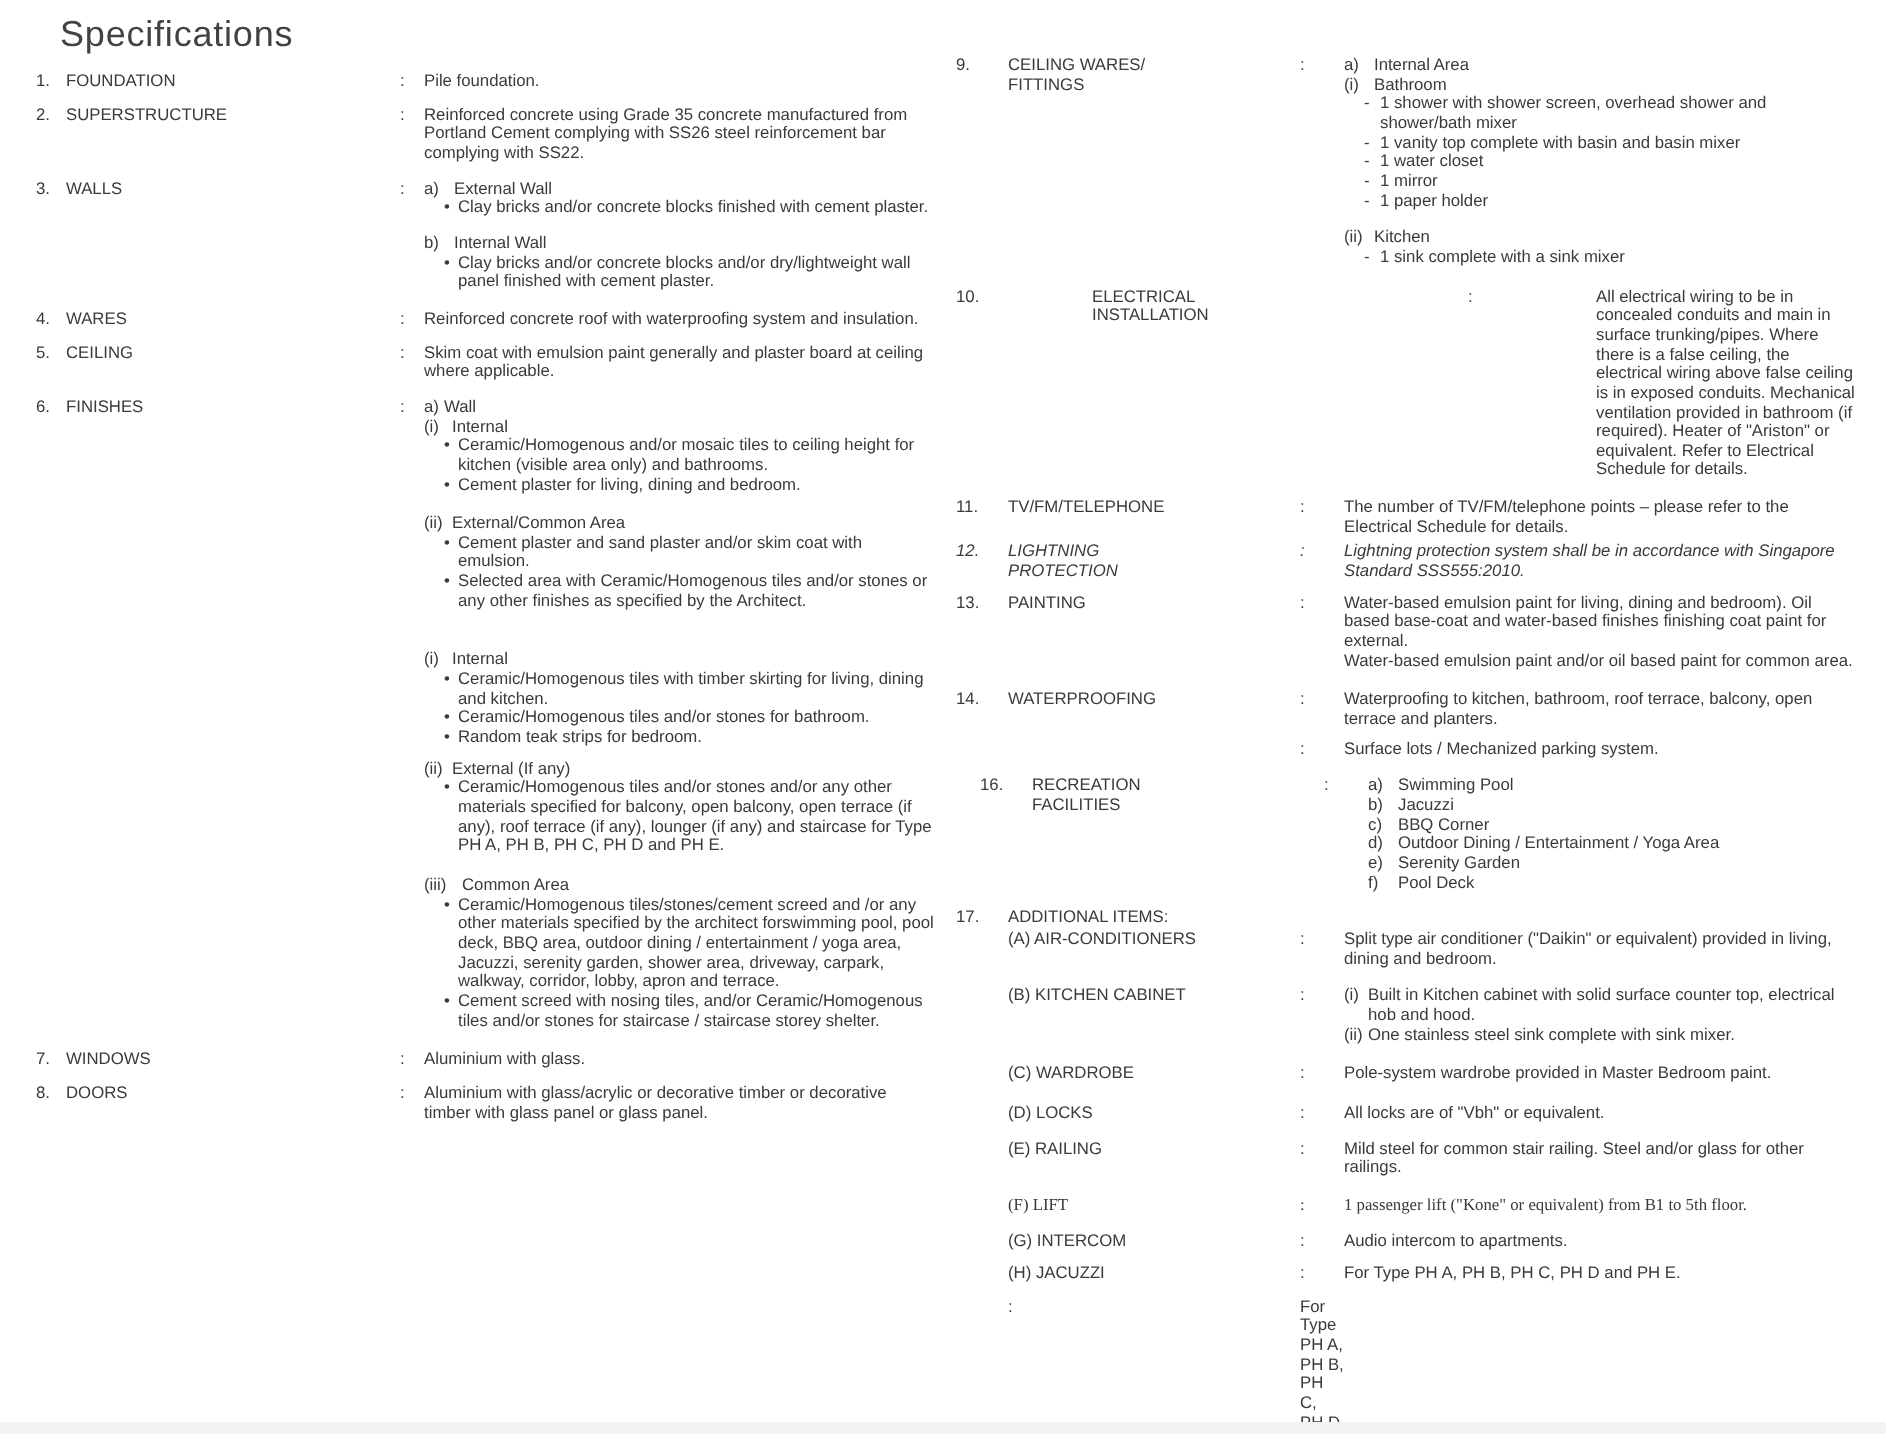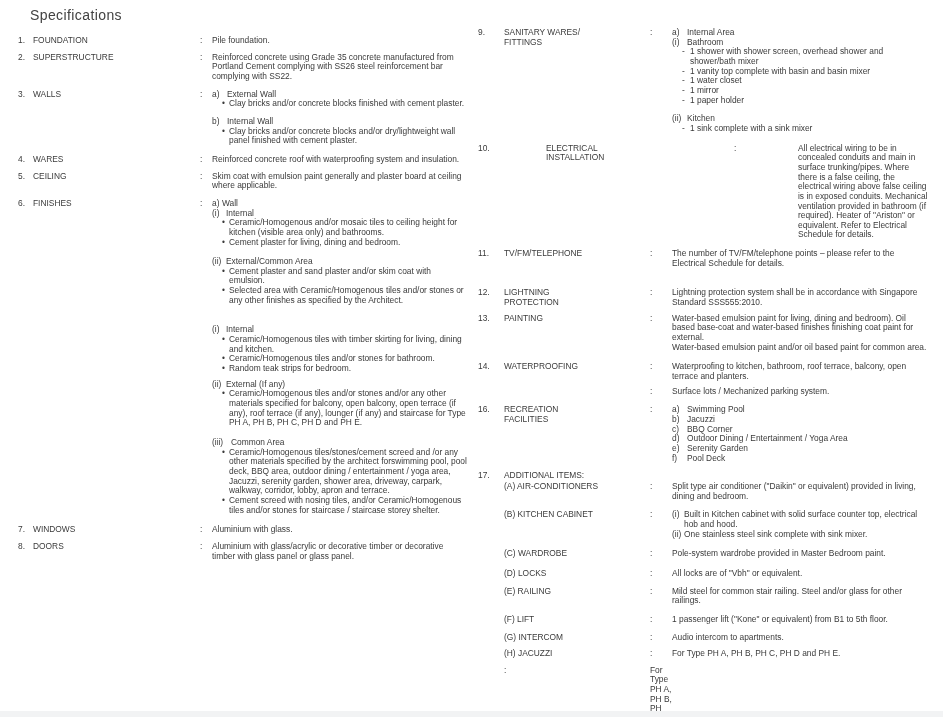--- a/index.html
+++ b/index.html
@@ -8,21 +8,21 @@
     width:943px;height:717px;
     background:#ffffff;
     font-family:"Liberation Sans",sans-serif;
     font-size:8.4px;
     line-height:1.15;
     color:#3a3a3a;
     overflow:hidden;
   }
   .title{
     position:absolute;left:30px;top:7px;
-    font-size:14px;
+    font-size:18px;
     letter-spacing:0.4px;
     color:#424242;
     font-weight:400;
   }
   .col{position:absolute;}
   .col-left{left:18px;top:36px;width:450px;}
   .col-right{left:478px;top:28px;width:452px;}
   .item{display:grid;}
   .col-left .item{grid-template-columns:15px 167px 12px 1fr;}
   .col-right .item{grid-template-columns:26px 146px 22px 1fr;}
@@ -213,21 +213,21 @@
           <div class="ln">
             <span class="tx">Aluminium with glass/acrylic or decorative timber or decorative timber with glass panel or glass panel.</span>
           </div>
         </div>
       </div>
     </div>
   <div class="col col-right" id="col-right">
       <div class="item" style="margin-top: 0px;">
         <div class="num">9.</div>
         <div class="label">
-          <div>SANITARY WARES/</div>
+          <div>CEILING WARES/</div>
           <div>FITTINGS</div>
         </div>
         <div class="colon">:</div>
         <div class="content">
           <div class="ln">
             <span class="mk" style="min-width: 15px;">a)</span>
             <span class="tx">Internal Area</span>
           </div>
           <div class="ln">
             <span class="mk" style="min-width: 15px;">(i)</span>
@@ -281,21 +281,21 @@
         <div class="label">
           <div>TV/FM/TELEPHONE</div>
         </div>
         <div class="colon">:</div>
         <div class="content">
           <div class="ln">
             <span class="tx">The number of TV/FM/telephone points – please refer to the Electrical Schedule for details.</span>
           </div>
         </div>
       </div>
-      <div class="item" style="margin-top: 20px;">
+      <div class="item" style="margin-top: 3px; font-style: italic;">
         <div class="num">12.</div>
         <div class="label">
           <div>LIGHTNING</div>
           <div>PROTECTION</div>
         </div>
         <div class="colon">:</div>
         <div class="content">
           <div class="ln">
             <span class="tx">Lightning protection system shall be in accordance with Singapore Standard SSS555:2010.</span>
           </div>
@@ -331,21 +331,21 @@
       <div class="item" style="margin-top: 5px;">
         <div class="num"></div>
         <div class="label"></div>
         <div class="colon">:</div>
         <div class="content">
           <div class="ln">
             <span class="tx">Surface lots / Mechanized parking system.</span>
           </div>
         </div>
       </div>
-      <div class="item" style="margin-top: 9px;">
+      <div class="item" style="margin-top: 9px; margin-left: 12px;">
         <div class="num">16.</div>
         <div class="label">
           <div>RECREATION</div>
           <div>FACILITIES</div>
         </div>
         <div class="colon">:</div>
         <div class="content">
           <div class="ln">
             <span class="mk" style="min-width: 15px;">a)</span>
             <span class="tx">Swimming Pool</span>
@@ -438,21 +438,21 @@
         <div class="label">
           <div>(E) RAILING</div>
         </div>
         <div class="colon">:</div>
         <div class="content">
           <div class="ln">
             <span class="tx">Mild steel for common stair railing. Steel and/or glass for other railings.</span>
           </div>
         </div>
       </div>
-      <div class="item" style="margin-top: 9px;">
+      <div class="item" style="margin-top: 9px; font-family: Liberation Serif, serif;">
         <div class="num"></div>
         <div class="label">
           <div>(F) LIFT</div>
         </div>
         <div class="colon">:</div>
         <div class="content">
           <div class="ln">
             <span class="tx">1 passenger lift ("Kone" or equivalent) from B1 to 5th floor.</span>
           </div>
         </div>

